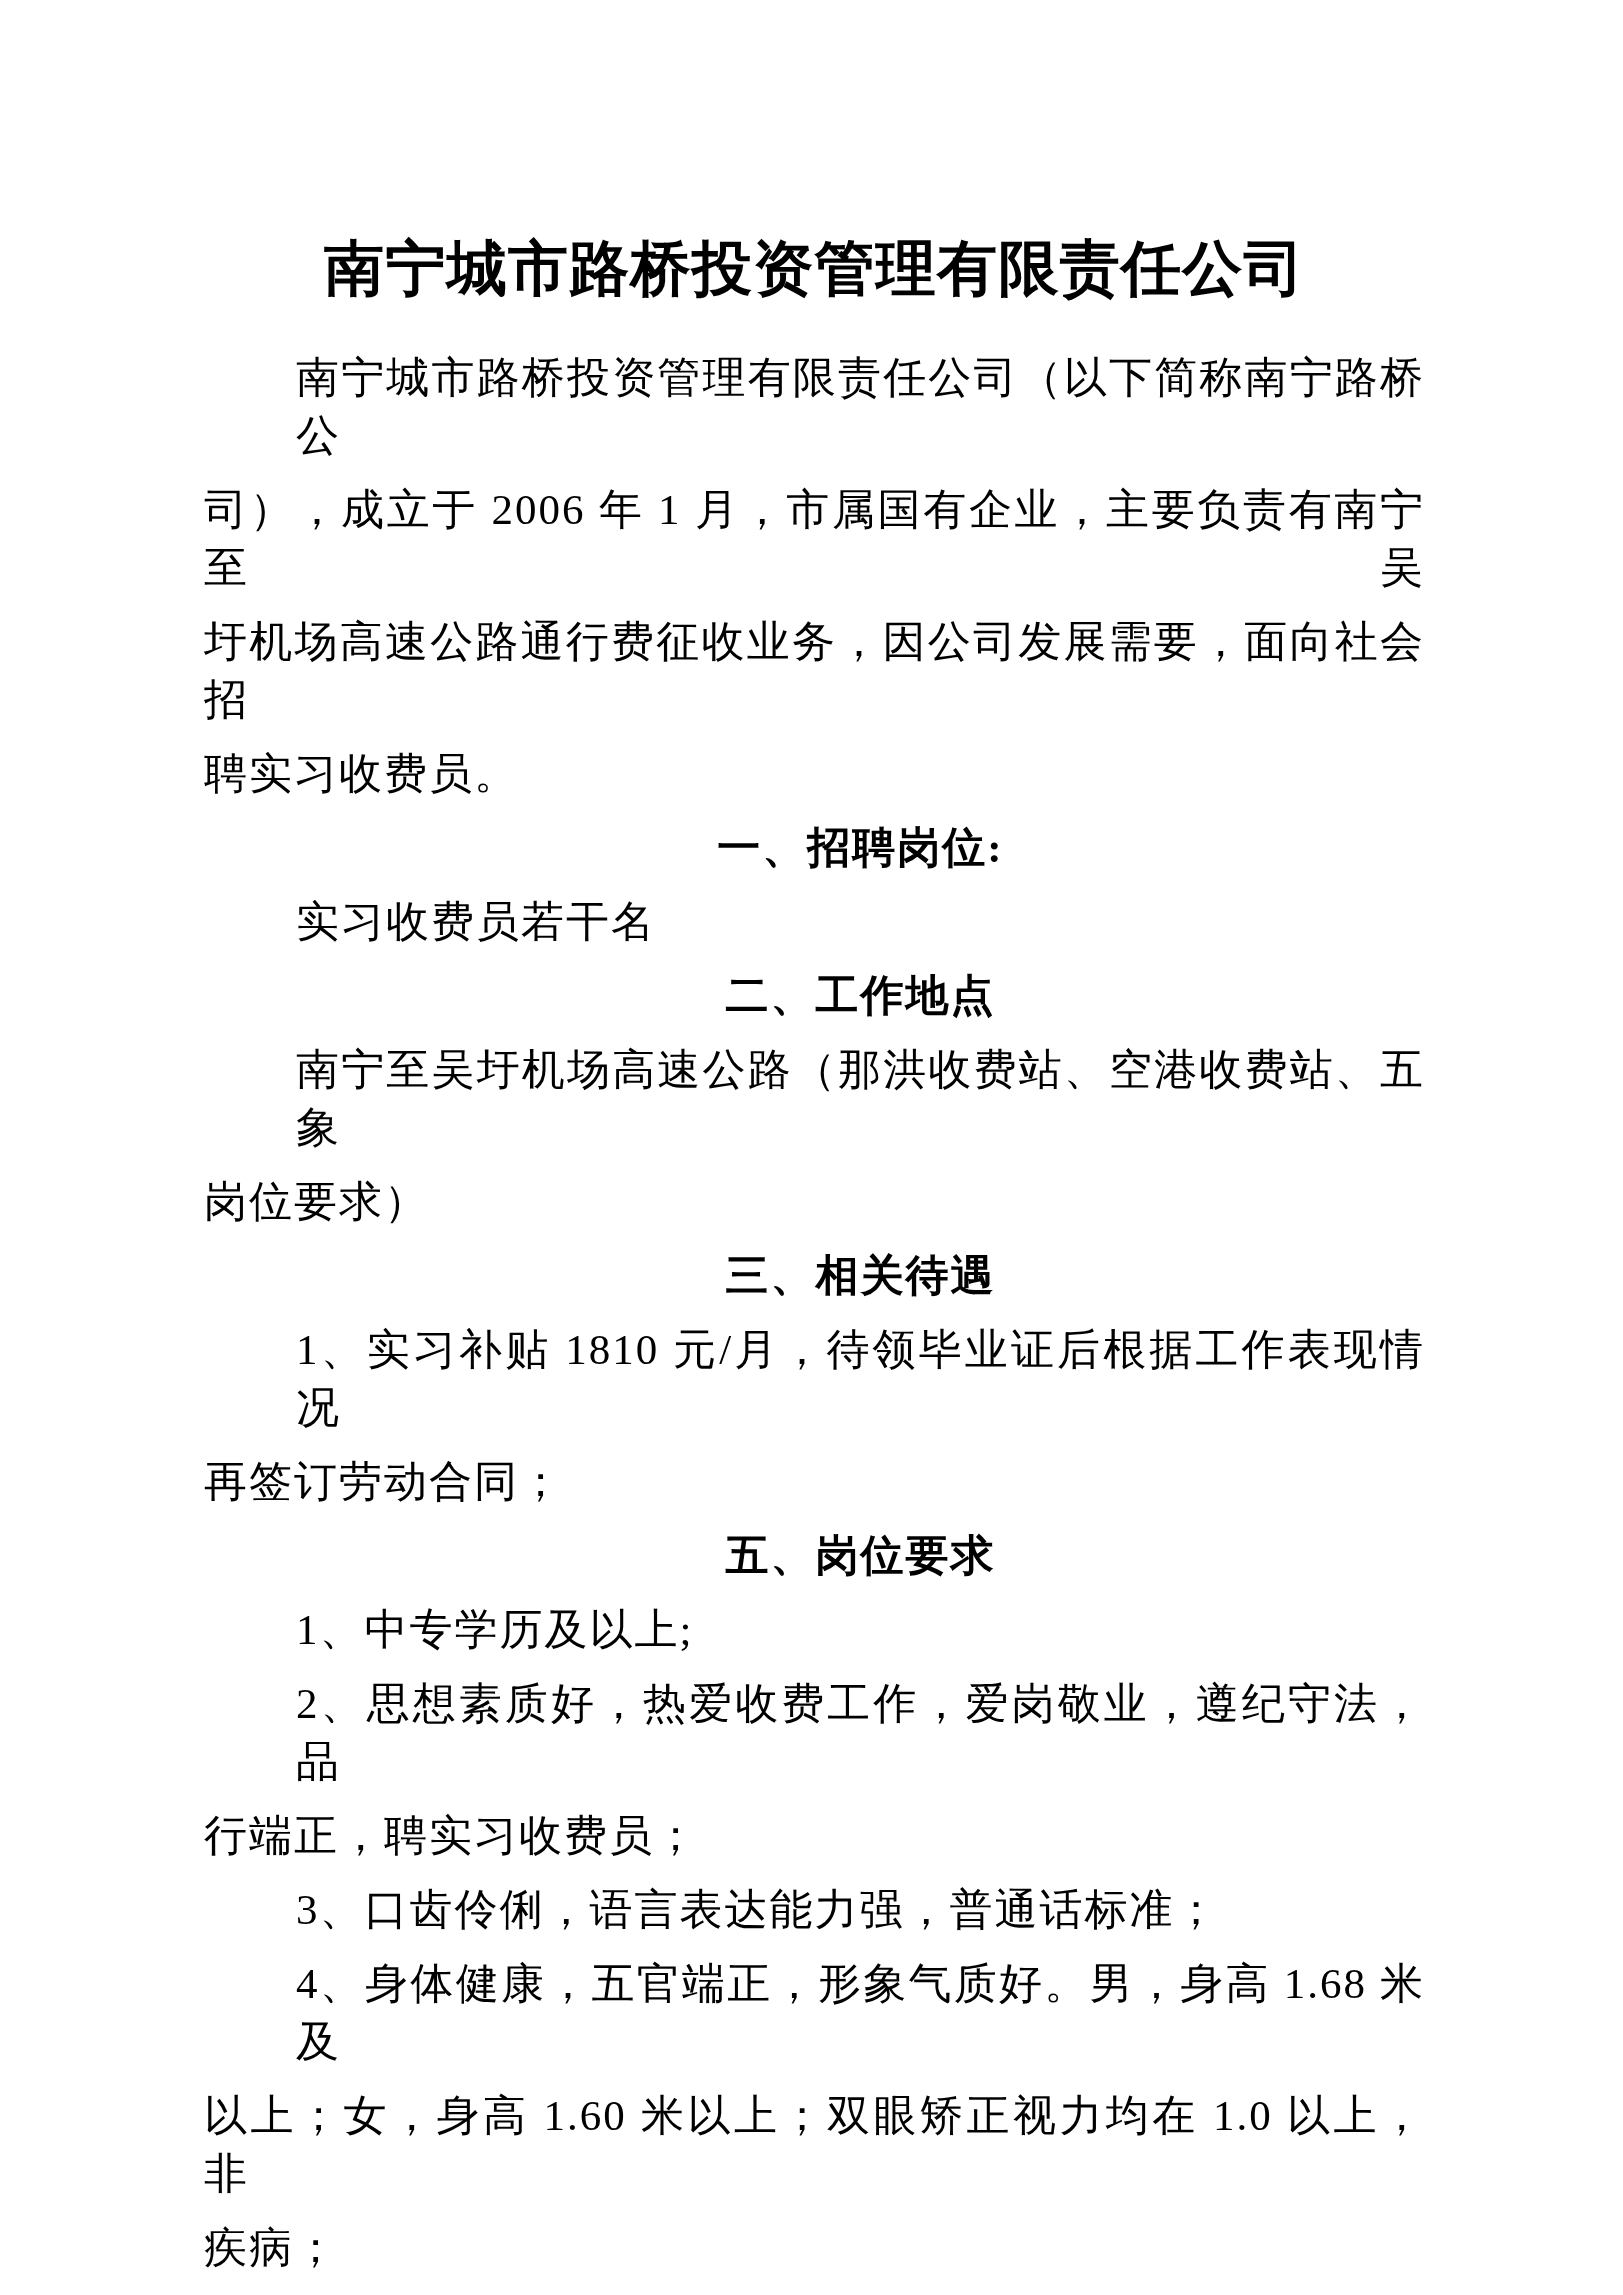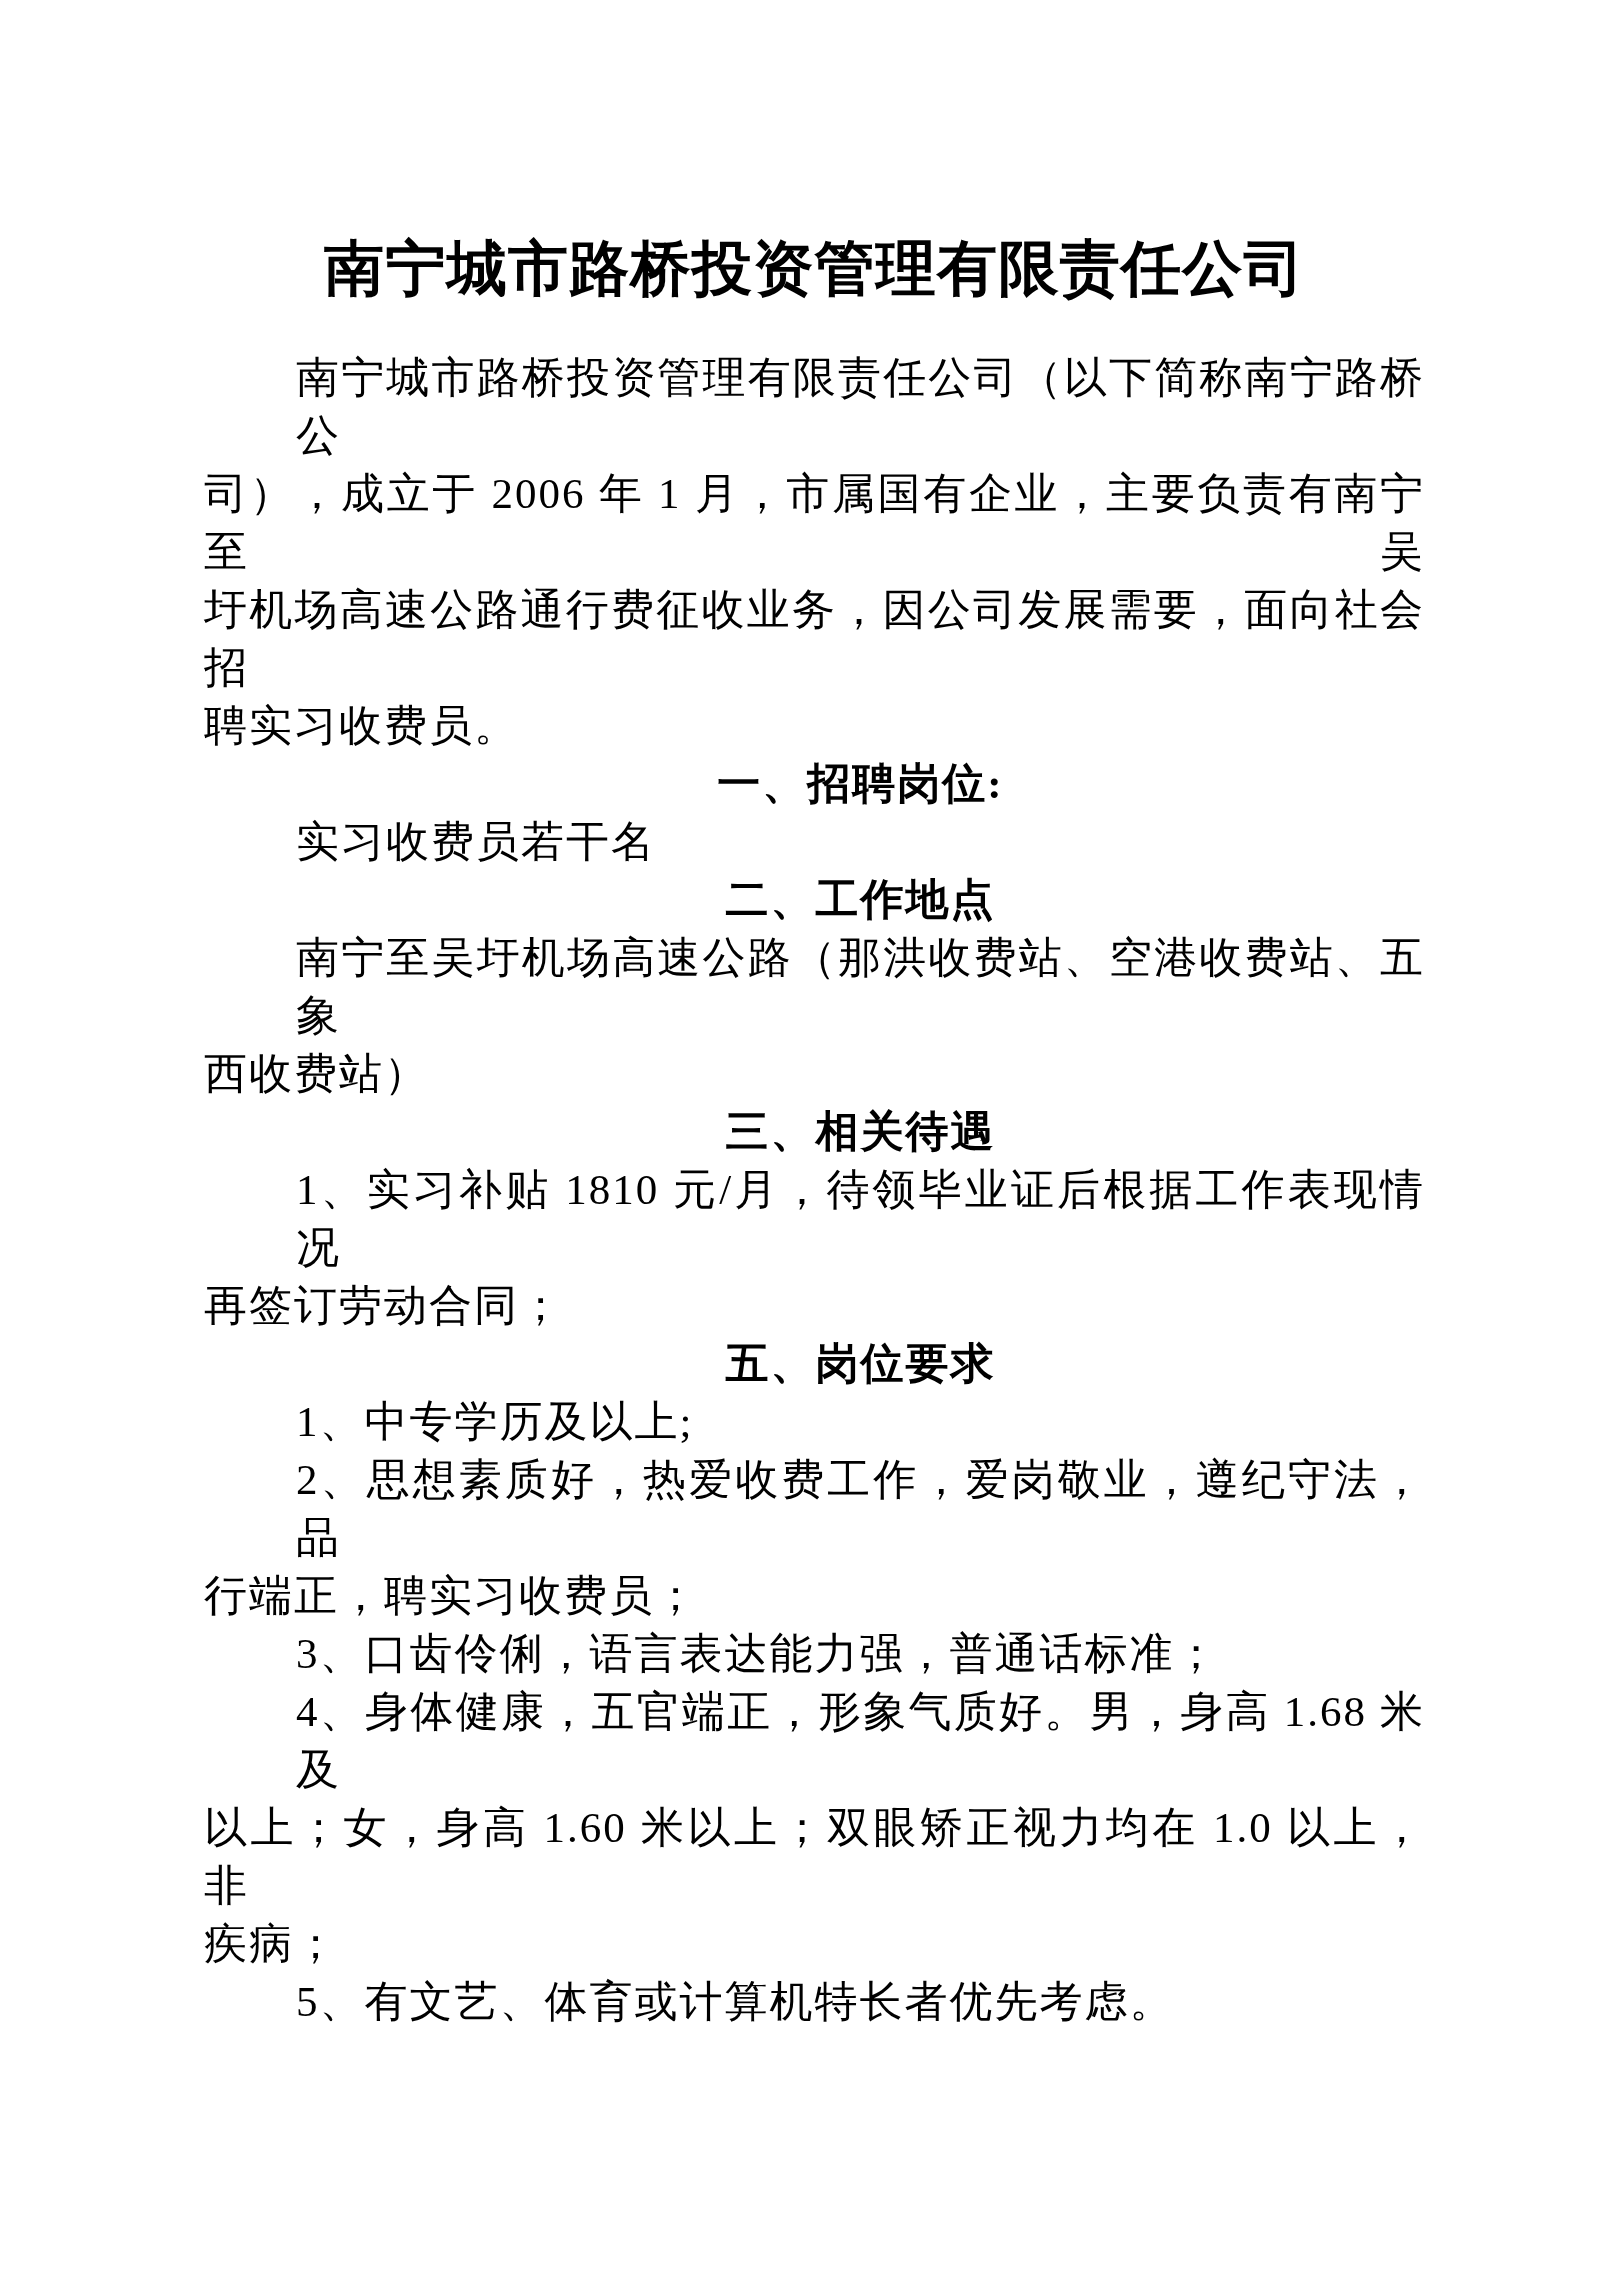--- a/index.html
+++ b/index.html
@@ -29,20 +29,21 @@
     white-space: pre;
   }
   .doc-title.first { margin-top: 229px; }
   .body-block { margin-top: 40px; }
   .line {
     font-size: 43px;
     line-height: 58px;
     letter-spacing: 2px;
     white-space: pre-wrap;
     text-align: left;
+    margin-top: 16px;
   }
   .line.indent { padding-left: 92px; }
   .line.fill {
     text-align: justify;
     text-align-last: justify;
   }
   .bold { font-weight: bold; text-align: center; }
 </style>
 </head>
 <body>
@@ -56,21 +57,21 @@
     <div class="line indent fill">南宁城市路桥投资管理有限责任公司（以下简称南宁路桥公</div>
     <div class="line fill">司），成立于 2006 年 1 月，市属国有企业，主要负责有南宁至吴</div>
     <div class="line fill">圩机场高速公路通行费征收业务，因公司发展需要，面向社会招</div>
     <div class="line">聘实习收费员。</div>
 
     <div class="line indent bold">一、招聘岗位:</div>
     <div class="line indent">实习收费员若干名</div>
 
     <div class="line indent bold">二、工作地点</div>
     <div class="line indent fill">南宁至吴圩机场高速公路（那洪收费站、空港收费站、五象</div>
-    <div class="line">西收费站）</div>
+    <div class="line">岗位要求）</div>
 
     <div class="line indent bold">三、相关待遇</div>
     <div class="line indent fill">1、实习补贴 1810 元/月，待领毕业证后根据工作表现情况</div>
     <div class="line">再签订劳动合同；</div>
 
 
     <div class="line indent bold">五、岗位要求</div>
     <div class="line indent">1、中专学历及以上;</div>
     <div class="line indent fill">2、思想素质好，热爱收费工作，爱岗敬业，遵纪守法，品</div>
     <div class="line">行端正，聘实习收费员；</div>

